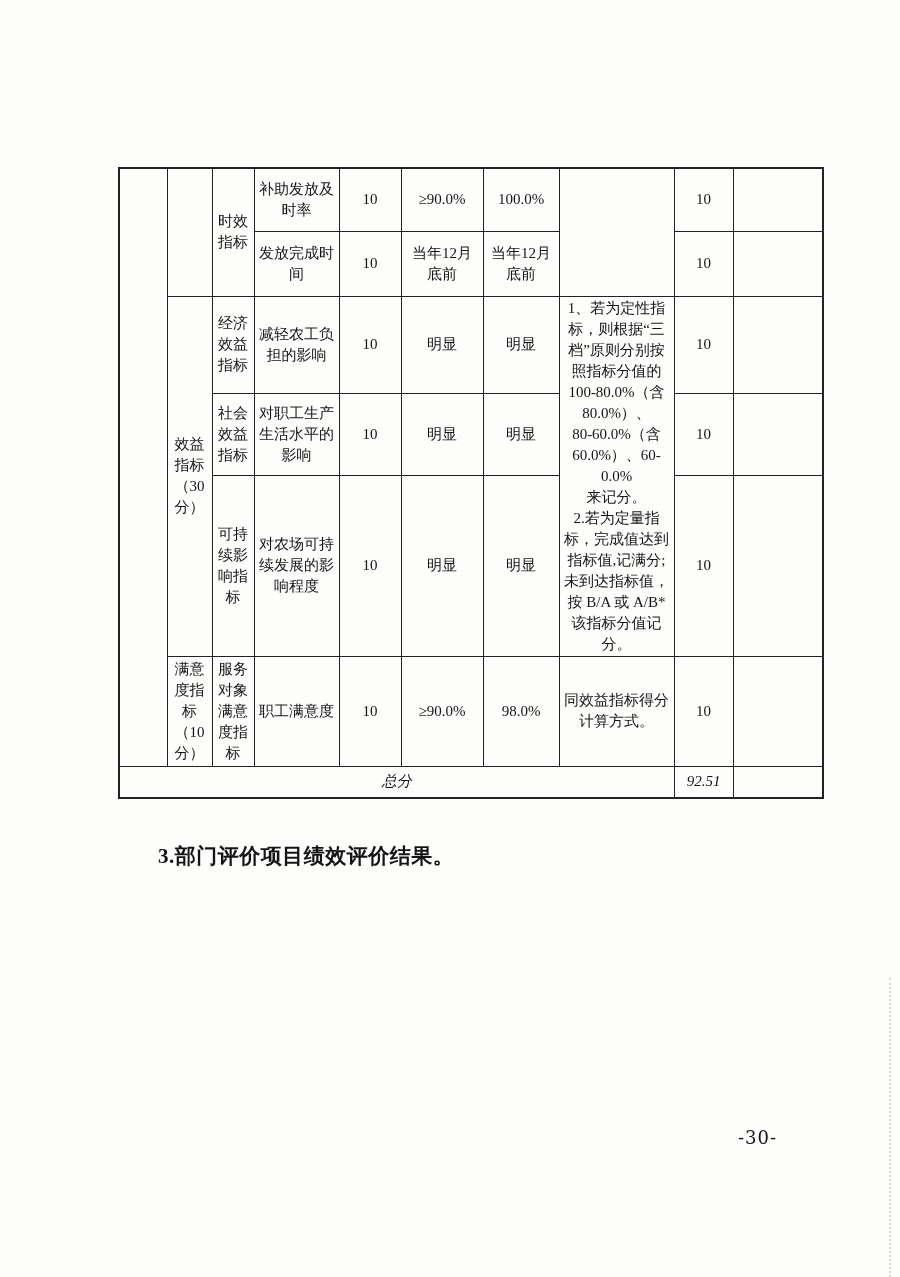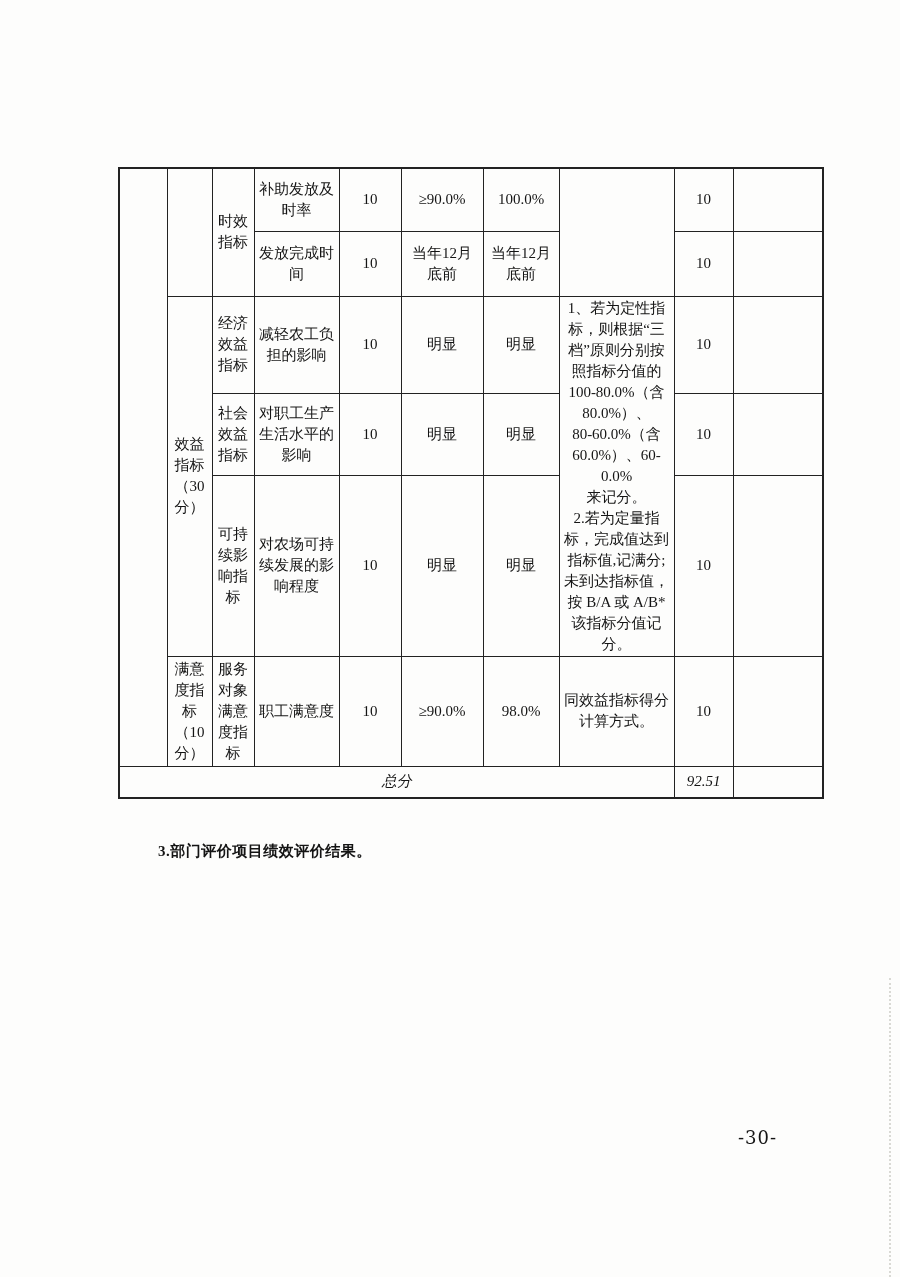--- a/index.html
+++ b/index.html
@@ -43,21 +43,21 @@
   tr.r2 { height: 65px; margin-left: 20px; }
   tr.r3 { height: 95px; }
   tr.r4 { height: 80px; margin-left: 17px; }
   tr.r5 { height: 175px; }
   tr.r6 { height: 110px; }
   tr.r7 { height: 32px; font-style: italic; }
   .section-heading {
     position: absolute;
     left: 158px;
     top: 842px;
-    font-size: 15px;
+    font-size: 21px;
     font-weight: bold;
     letter-spacing: 0.5px;
   }
   .body-paragraph {
     position: absolute;
     left: 122px;
     top: 890px;
     width: 690px;
     font-size: 21px;
     line-height: 46px;

